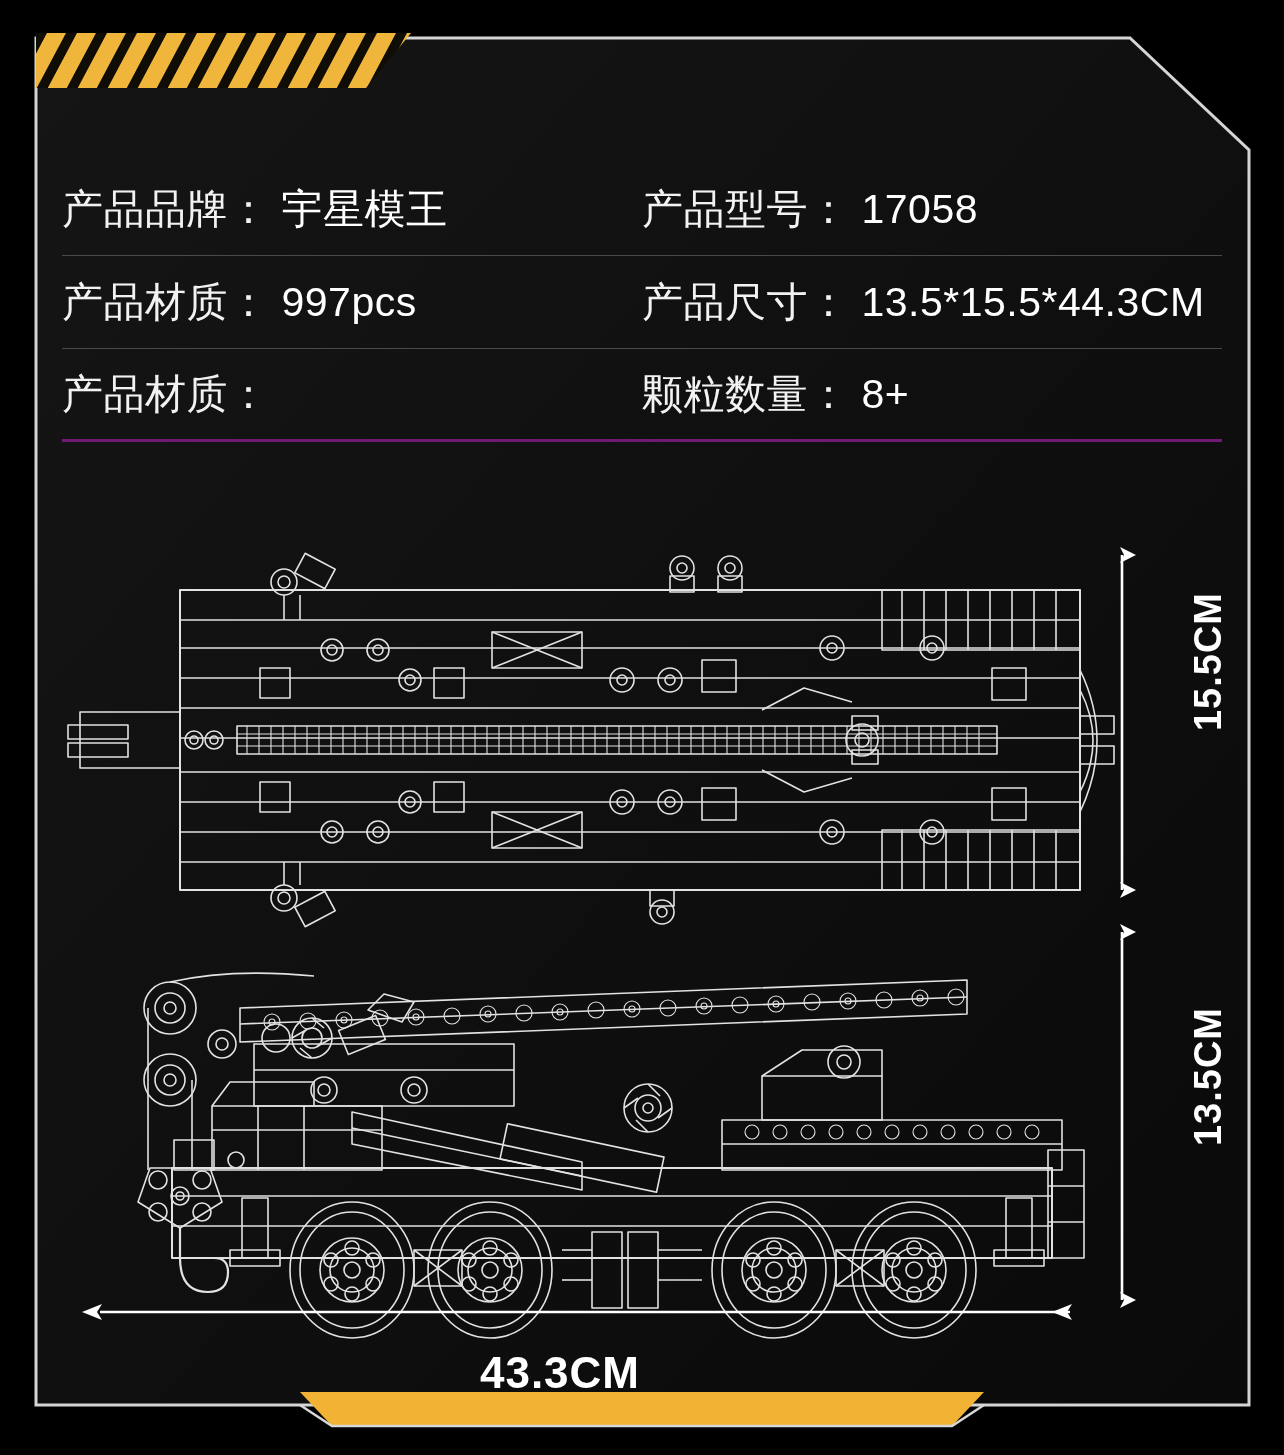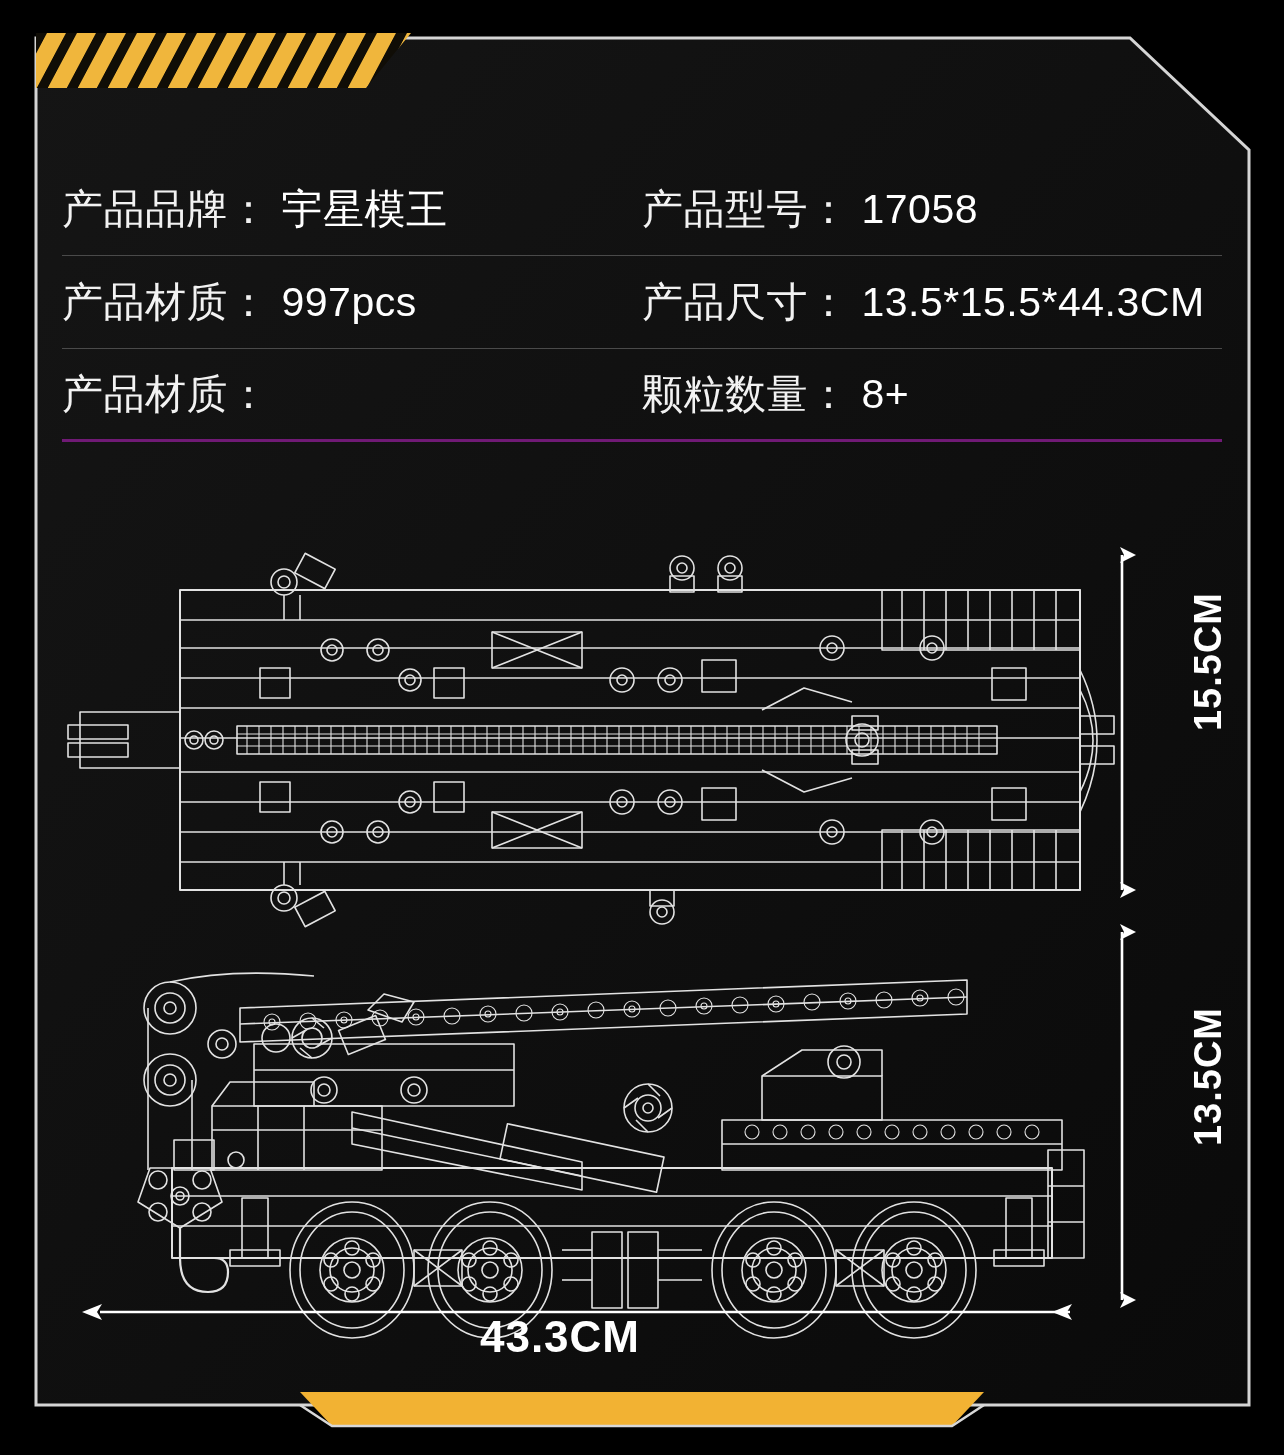--- a/index.html
+++ b/index.html
@@ -83,21 +83,21 @@
     transform: rotate(-90deg) translateX(0);
   }
   .dim-v-bot {
     left: 1108px; top: 1055px;
     width: 200px;
     text-align: center;
     transform: rotate(-90deg);
   }
   .dim-label-h {
     position: absolute;
-    left: 0; top: 1312px;
+    left: 0; top: 1348px;
     width: 1120px;
     text-align: center;
     color: #ffffff;
     font-size: 44px;
     font-weight: 700;
     letter-spacing: 1px;
     white-space: nowrap;
   }
 
   

